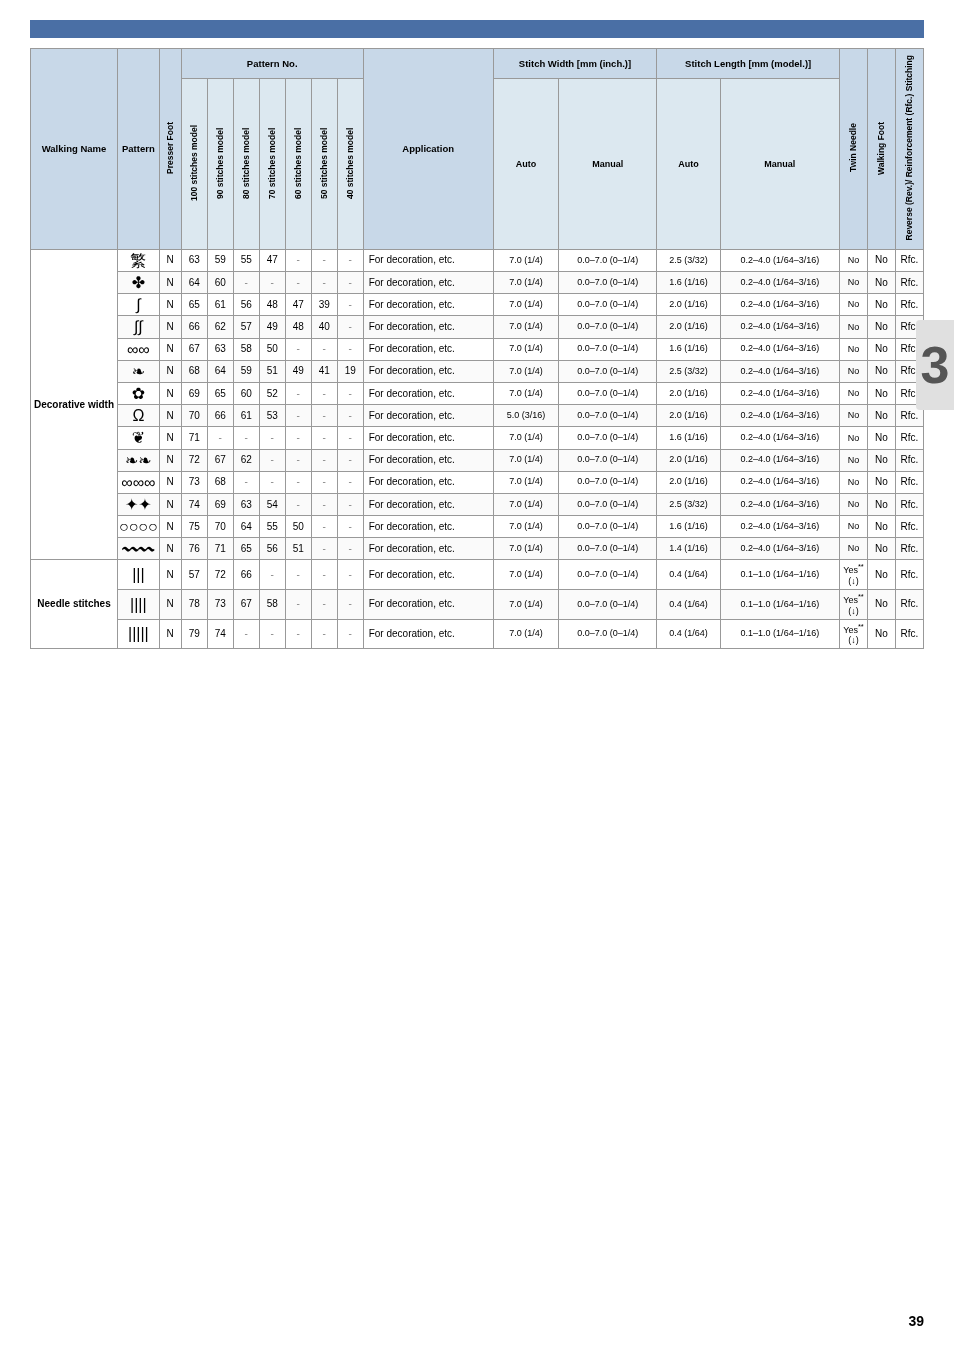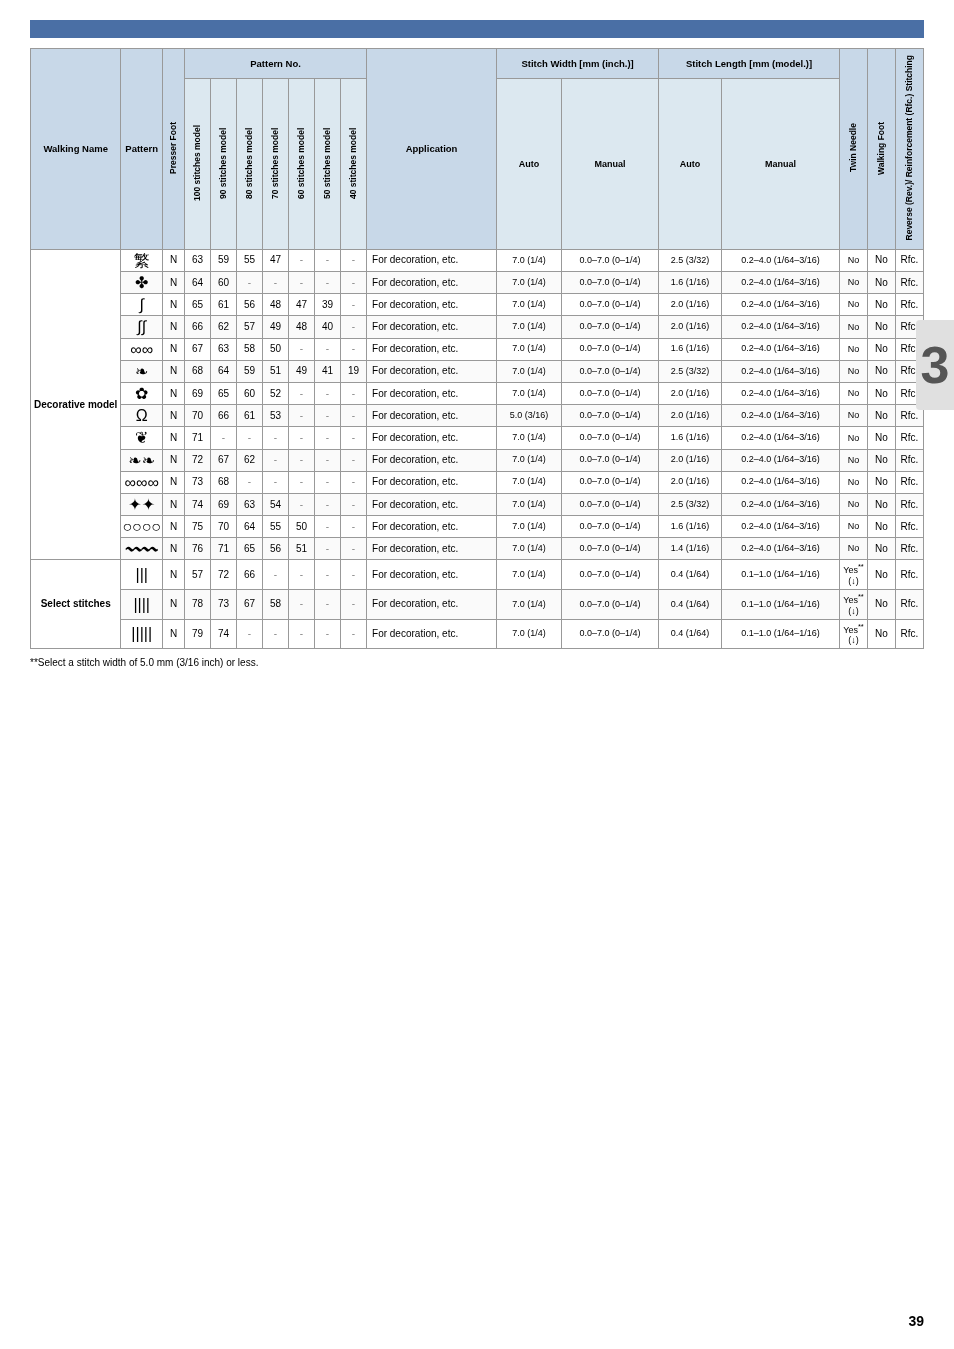--- a/index.html
+++ b/index.html
@@ -184,21 +184,21 @@
         <th>
           <span>Auto</span>
         </th>
         <th>
           <span>Manual</span>
         </th>
       </tr>
     </thead>
     <tbody id="table-body">
     <tr>
-          <td rowspan="14" class="stitch-name-cell">Decorative model</td>
+          <td rowspan="14" class="stitch-name-cell">Decorative width</td>
           <td class="pattern-cell">繁</td>
           <td>N</td>
           <td>63</td>
           <td>59</td>
           <td>55</td>
           <td>47</td>
           <td style="color: rgb(136, 136, 136);">-</td>
           <td style="color: rgb(136, 136, 136);">-</td>
           <td style="color: rgb(136, 136, 136);">-</td>
           <td class="app-cell">For decoration, etc.</td>
@@ -451,21 +451,21 @@
           <td class="app-cell">For decoration, etc.</td>
           <td class="width-cell">7.0 (1/4)</td>
           <td class="width-cell">0.0–7.0 (0–1/4)</td>
           <td class="length-cell">1.4 (1/16)</td>
           <td class="length-cell">0.2–4.0 (1/64–3/16)</td>
           <td style="font-size: 9px;">No</td>
           <td>No</td>
           <td>Rfc.</td>
         </tr>
         <tr>
-          <td rowspan="3" class="stitch-name-cell">Select stitches</td>
+          <td rowspan="3" class="stitch-name-cell">Needle stitches</td>
           <td class="pattern-cell">|||</td>
           <td>N</td>
           <td>57</td>
           <td>72</td>
           <td>66</td>
           <td style="color: rgb(136, 136, 136);">-</td>
           <td style="color: rgb(136, 136, 136);">-</td>
           <td style="color: rgb(136, 136, 136);">-</td>
           <td style="color: rgb(136, 136, 136);">-</td>
           <td class="app-cell">For decoration, etc.</td>
@@ -511,20 +511,17 @@
           <td class="width-cell">0.0–7.0 (0–1/4)</td>
           <td class="length-cell">0.4 (1/64)</td>
           <td class="length-cell">0.1–1.0 (1/64–1/16)</td>
           <td style="font-size: 9px;">Yes<sup>**</sup> <br>(↓)</td>
           <td>No</td>
           <td>Rfc.</td>
         </tr>
       </tbody>
   </table>
 
-  <div class="footnote">
-    <span>**Select a stitch width of 5.0 mm (3/16 inch) or less.</span>
-  </div>
 
   <div class="page-number">
     <span>39</span>
   </div>
 </div>
 
 </body></html>

